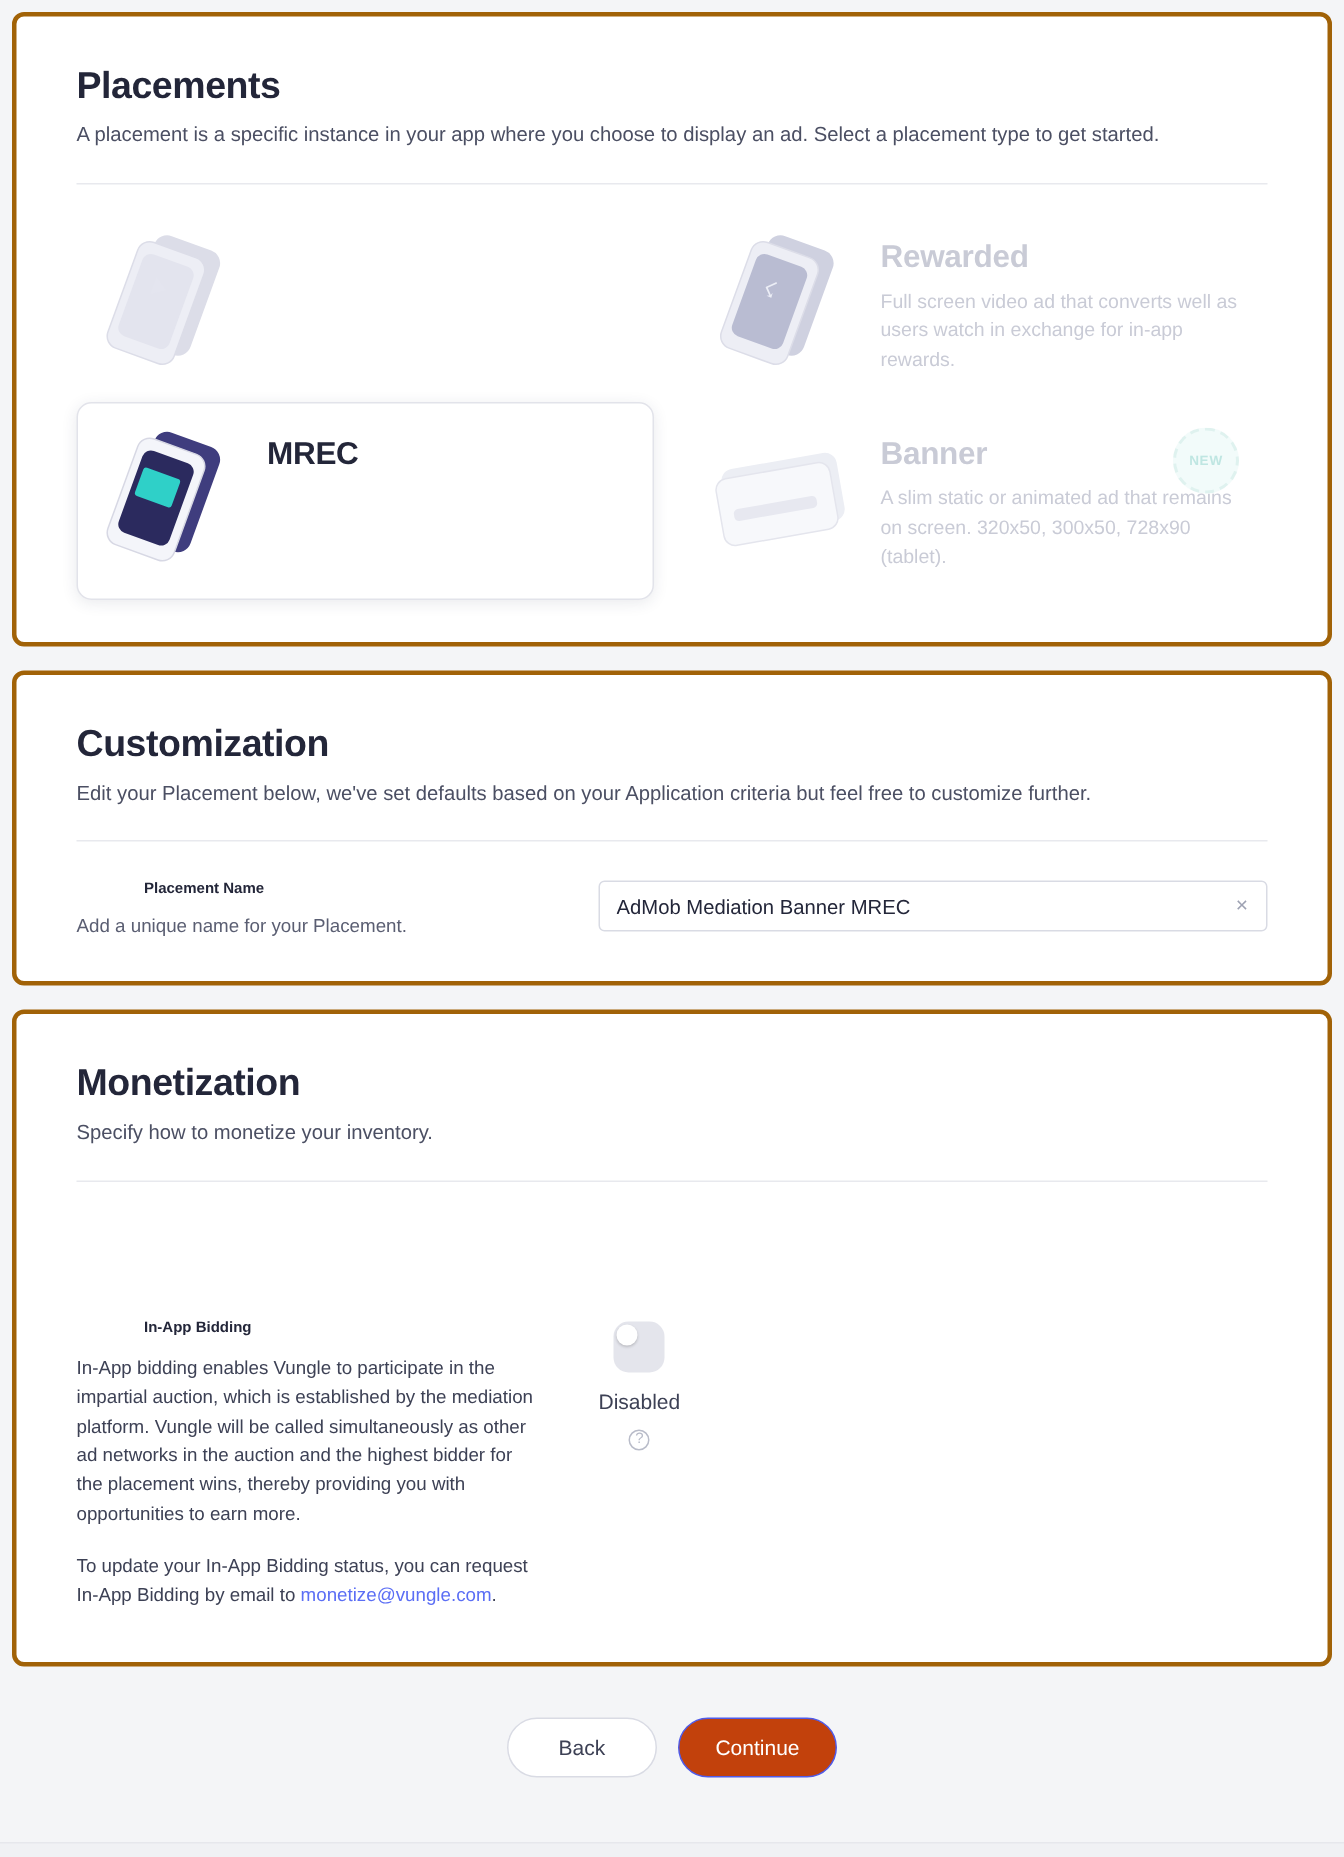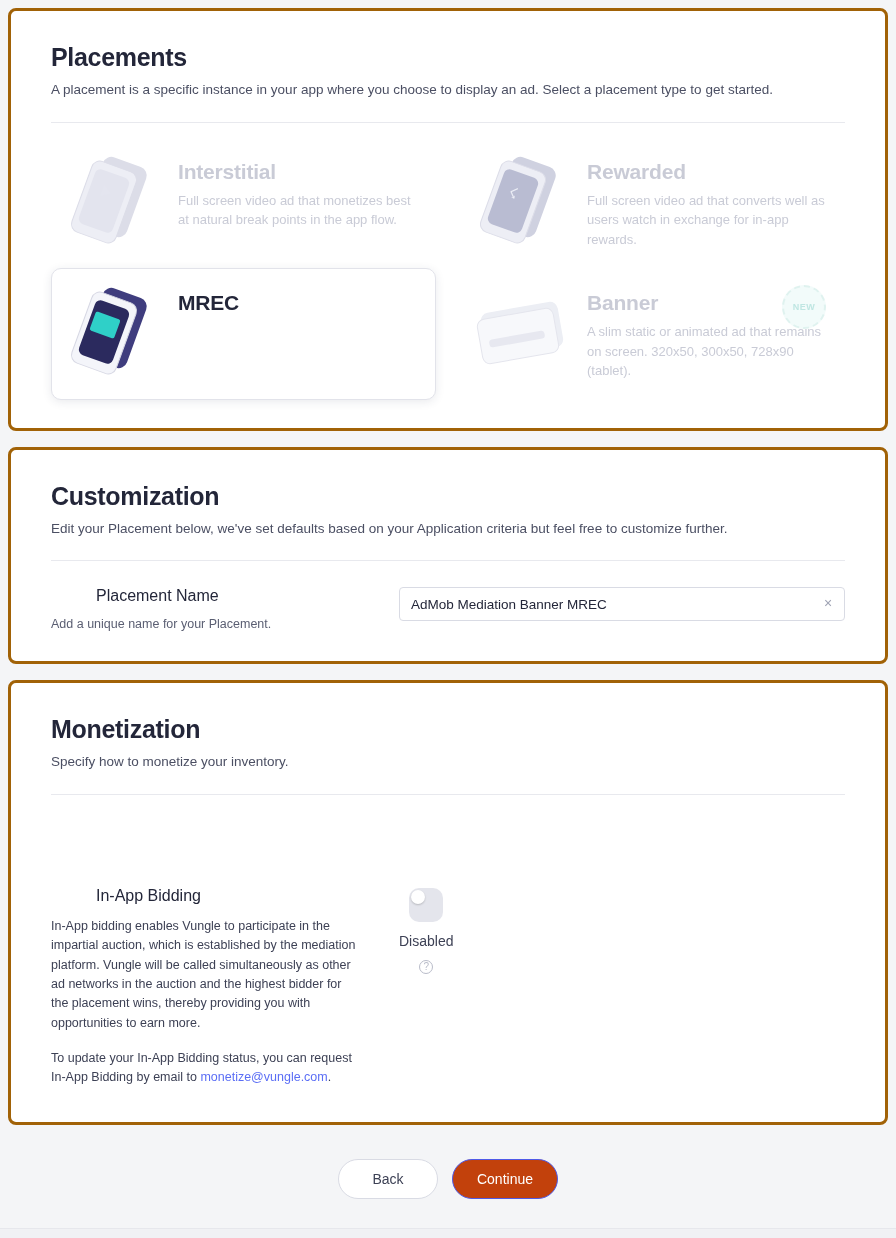--- a/index.html
+++ b/index.html
@@ -184,22 +184,22 @@
   }
 
   
   .field-row {
     display: flex;
     align-items: flex-start;
     margin-top: 26px;
   }
   .field-label-col { width: 348px; flex: 0 0 348px; }
   .field-label {
-    font-size: 16px;
-    font-weight: normal;
+    font-size: 10px;
+    font-weight: bold;
     color: #232639;
     margin: 0 0 10px 0;
     padding-left: 45px;
   }
   .field-help {
     font-size: 12.5px;
     color: #5a5e72;
     margin: 0;
     line-height: 1.45;
   }
@@ -346,24 +346,20 @@
 
     <div class="placement-grid">
 
       <div class="placement">
         <div class="thumb">
           <div class="ph ph-back"></div>
           <div class="ph ph-front"></div>
           <div class="ph-screen"></div>
           <div class="play-tri"></div>
         </div>
-        <div class="ptext">
-          <p class="ptitle">Interstitial</p>
-          <p class="pdesc">Full screen video ad that monetizes best at natural break points in the app flow.</p>
-        </div>
       </div>
 
       <div class="placement">
         <div class="thumb">
           <div class="ph ph-back" style="background:#cfd1e0;"></div>
           <div class="ph ph-front"></div>
           <div class="ph-screen" style="background:#b9bcd2;"></div>
           <div class="rw-glyph">☇</div>
         </div>
         <div class="ptext">

